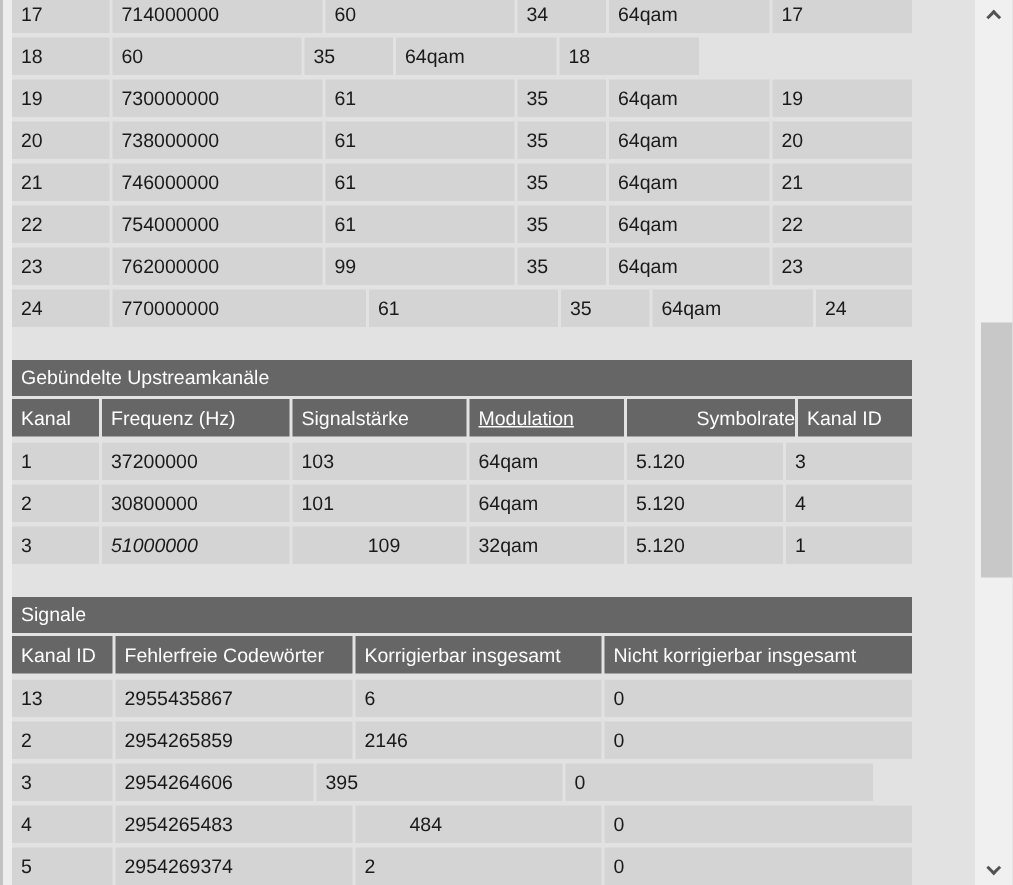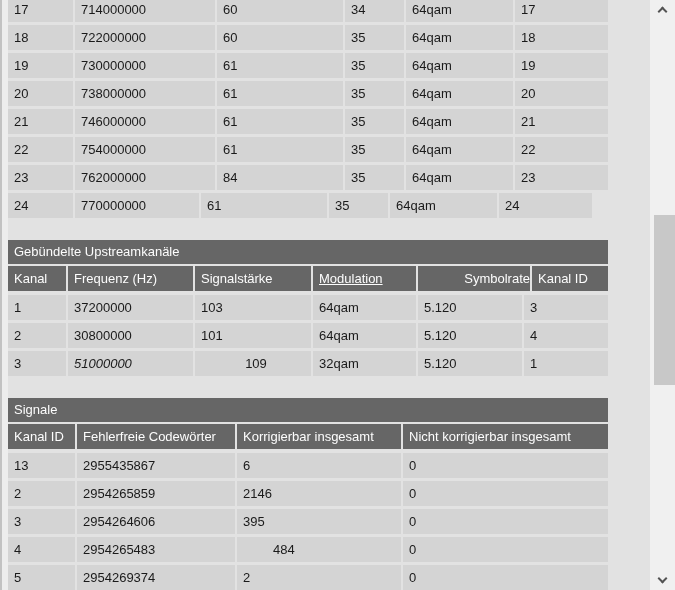--- a/index.html
+++ b/index.html
@@ -93,21 +93,20 @@
         <div class="trow">
           <div class="tcell" style="width: 65px;">17</div>
           <div class="tcell" style="width: 140px;">714000000</div>
           <div class="tcell" style="width: 126px;">60</div>
           <div class="tcell" style="width: 59px;">34</div>
           <div class="tcell" style="width: 107px;">64qam</div>
           <div class="tcell" style="width: 93px;">17</div>
         </div>
         <div class="trow">
           <div class="tcell" style="width: 65px;">18</div>
-          <div class="tcell" style="width: 140px;">722000000</div>
           <div class="tcell" style="width: 126px;">60</div>
           <div class="tcell" style="width: 59px;">35</div>
           <div class="tcell" style="width: 107px;">64qam</div>
           <div class="tcell" style="width: 93px;">18</div>
         </div>
         <div class="trow">
           <div class="tcell" style="width: 65px;">19</div>
           <div class="tcell" style="width: 140px;">730000000</div>
           <div class="tcell" style="width: 126px;">61</div>
           <div class="tcell" style="width: 59px;">35</div>
@@ -134,28 +133,28 @@
           <div class="tcell" style="width: 65px;">22</div>
           <div class="tcell" style="width: 140px;">754000000</div>
           <div class="tcell" style="width: 126px;">61</div>
           <div class="tcell" style="width: 59px;">35</div>
           <div class="tcell" style="width: 107px;">64qam</div>
           <div class="tcell" style="width: 93px;">22</div>
         </div>
         <div class="trow">
           <div class="tcell" style="width: 65px;">23</div>
           <div class="tcell" style="width: 140px;">762000000</div>
-          <div class="tcell" style="width: 126px;">84</div>
+          <div class="tcell" style="width: 126px;">99</div>
           <div class="tcell" style="width: 59px;">35</div>
           <div class="tcell" style="width: 107px;">64qam</div>
           <div class="tcell" style="width: 93px;">23</div>
         </div>
         <div class="trow">
           <div class="tcell" style="width: 65px;">24</div>
-          <div class="tcell" style="width: 124px;">770000000</div>
+          <div class="tcell" style="width: 169px;">770000000</div>
           <div class="tcell" style="width: 126px;">61</div>
           <div class="tcell" style="width: 59px;">35</div>
           <div class="tcell" style="width: 107px;">64qam</div>
           <div class="tcell" style="width: 93px;">24</div>
         </div>
       </div>
   </section>
 
   <section class="tbl tbl-upstream">
     <div class="title-bar">Gebündelte Upstreamkanäle</div>
@@ -215,21 +214,21 @@
           <div class="tcell" style="width: 205px;">0</div>
         </div>
         <div class="trow">
           <div class="tcell" style="width: 67px;">2</div>
           <div class="tcell" style="width: 158px;">2954265859</div>
           <div class="tcell" style="width: 164px;">2146</div>
           <div class="tcell" style="width: 205px;">0</div>
         </div>
         <div class="trow">
           <div class="tcell" style="width: 67px;">3</div>
-          <div class="tcell" style="width: 158px;">2954264606</div>
+          <div class="tcell" style="width: 132px;">2954264606</div>
           <div class="tcell" style="width: 164px;">395</div>
           <div class="tcell" style="width: 205px;">0</div>
         </div>
         <div class="trow">
           <div class="tcell" style="width: 67px;">4</div>
           <div class="tcell" style="width: 158px;">2954265483</div>
           <div class="tcell" style="width: 164px; padding-left: 36px;">484</div>
           <div class="tcell" style="width: 205px;">0</div>
         </div>
         <div class="trow">

